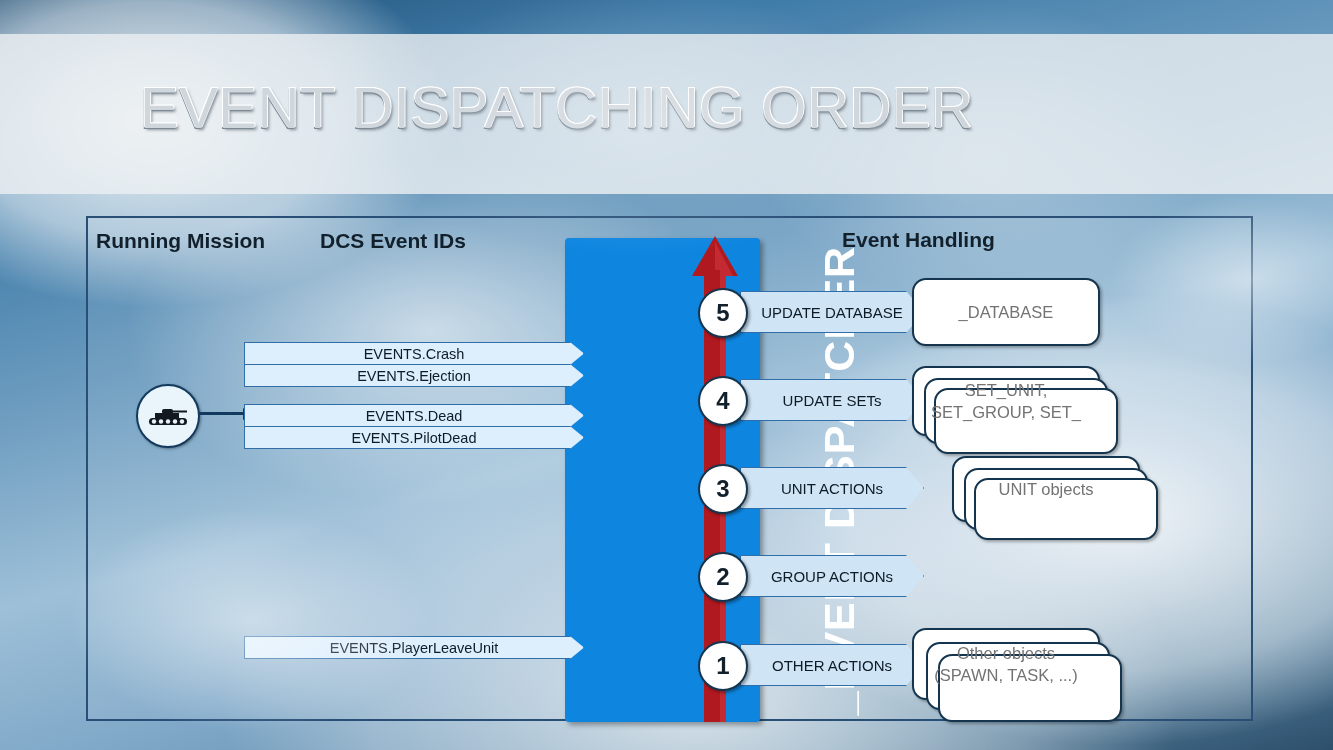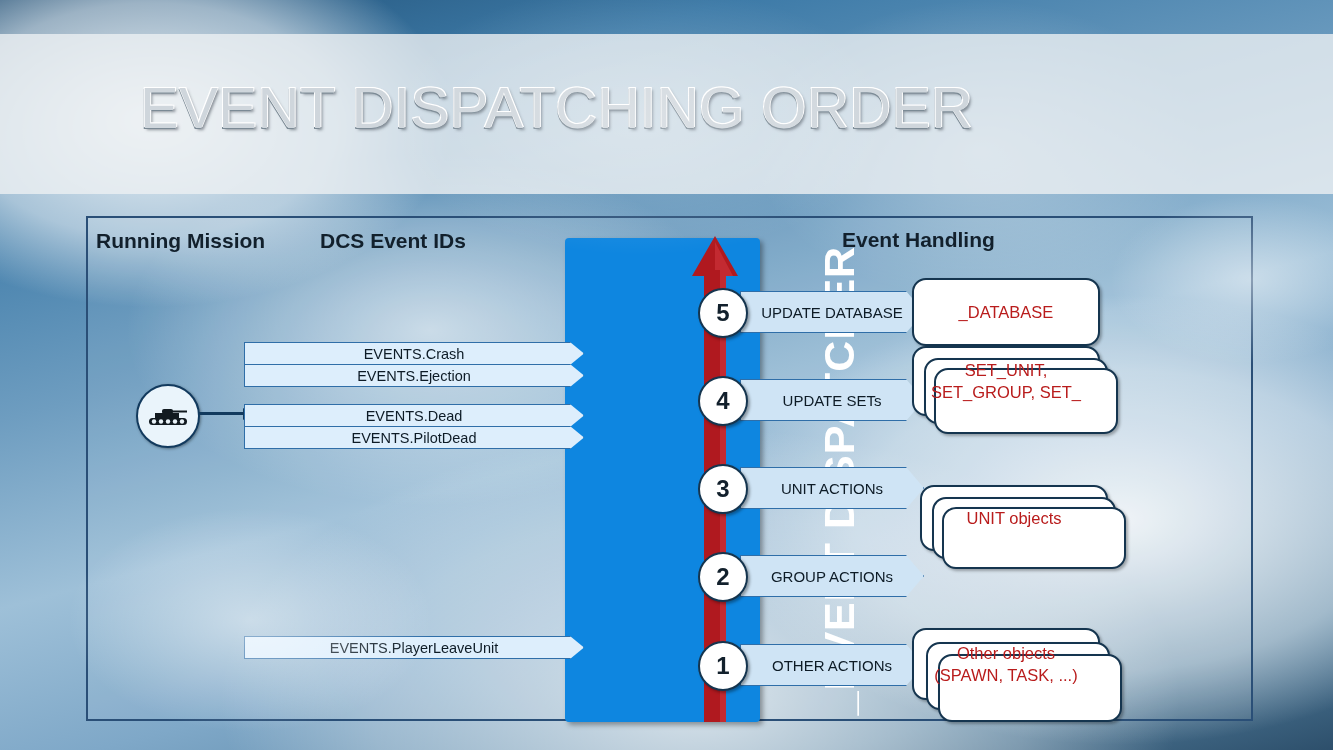--- a/index.html
+++ b/index.html
@@ -216,21 +216,21 @@
   .obj {
     position: absolute;
     background: #ffffff;
     border: 2px solid #15354f;
     border-radius: 14px;
     display: flex;
     align-items: center;
     justify-content: center;
     text-align: center;
     font-size: 16.5px;
-    color: #b91c1c;
+    color: #737373;
     box-shadow: 2px 2px 3px rgba(0,0,0,0.3);
     line-height: 1.35;
     padding: 0 0;
     box-sizing: border-box;
     z-index: 3;
   }
   .obj.stack2::before,
   .obj.stack2::after,
   .obj.stack3::before,
   .obj.stack3::after {
@@ -291,26 +291,26 @@
   <div class="evt" style="left:244px; top:404px; width:338px;">EVENTS.Dead</div>
   <div class="evt" style="left:244px; top:426px; width:338px;">EVENTS.PilotDead</div>
   <div class="evt" style="left:244px; top:636px; width:338px;">EVENTS.PlayerLeaveUnit</div>
 
   <div class="circle" style="left:698px; top:288px;">5</div>
   <div class="action" style="left:740px; top:291px; width:182px;">UPDATE DATABASE</div>
   <div class="obj" style="left:912px; top:278px; width:188px; height:68px;">_DATABASE</div>
 
   <div class="circle" style="left:698px; top:376px;">4</div>
   <div class="action" style="left:740px; top:379px; width:182px;">UPDATE SETs</div>
-  <div class="obj stack2" style="left:912px; top:346px; width:188px; height:70px; white-space:pre-line;">SET_UNIT,
+  <div class="obj stack2" style="left:912px; top:366px; width:188px; height:70px; white-space:pre-line;">SET_UNIT,
 SET_GROUP, SET_</div>
 
   <div class="circle" style="left:698px; top:464px;">3</div>
   <div class="action" style="left:740px; top:467px; width:182px;">UNIT ACTIONs</div>
-  <div class="obj stack2" style="left:920px; top:456px; width:188px; height:66px;margin-top:29px;">UNIT objects</div>
+  <div class="obj stack2" style="left:952px; top:456px; width:188px; height:66px;">UNIT objects</div>
 
   <div class="circle" style="left:698px; top:552px;">2</div>
   <div class="action" style="left:740px; top:555px; width:182px;">GROUP ACTIONs</div>
 
   <div class="circle" style="left:698px; top:641px;">1</div>
   <div class="action" style="left:740px; top:644px; width:182px;">OTHER ACTIONs</div>
   <div class="obj stack3" style="left:912px; top:628px; width:188px; height:72px; white-space:pre-line;">Other objects
 (SPAWN, TASK, ...)</div>
 
 </div>

